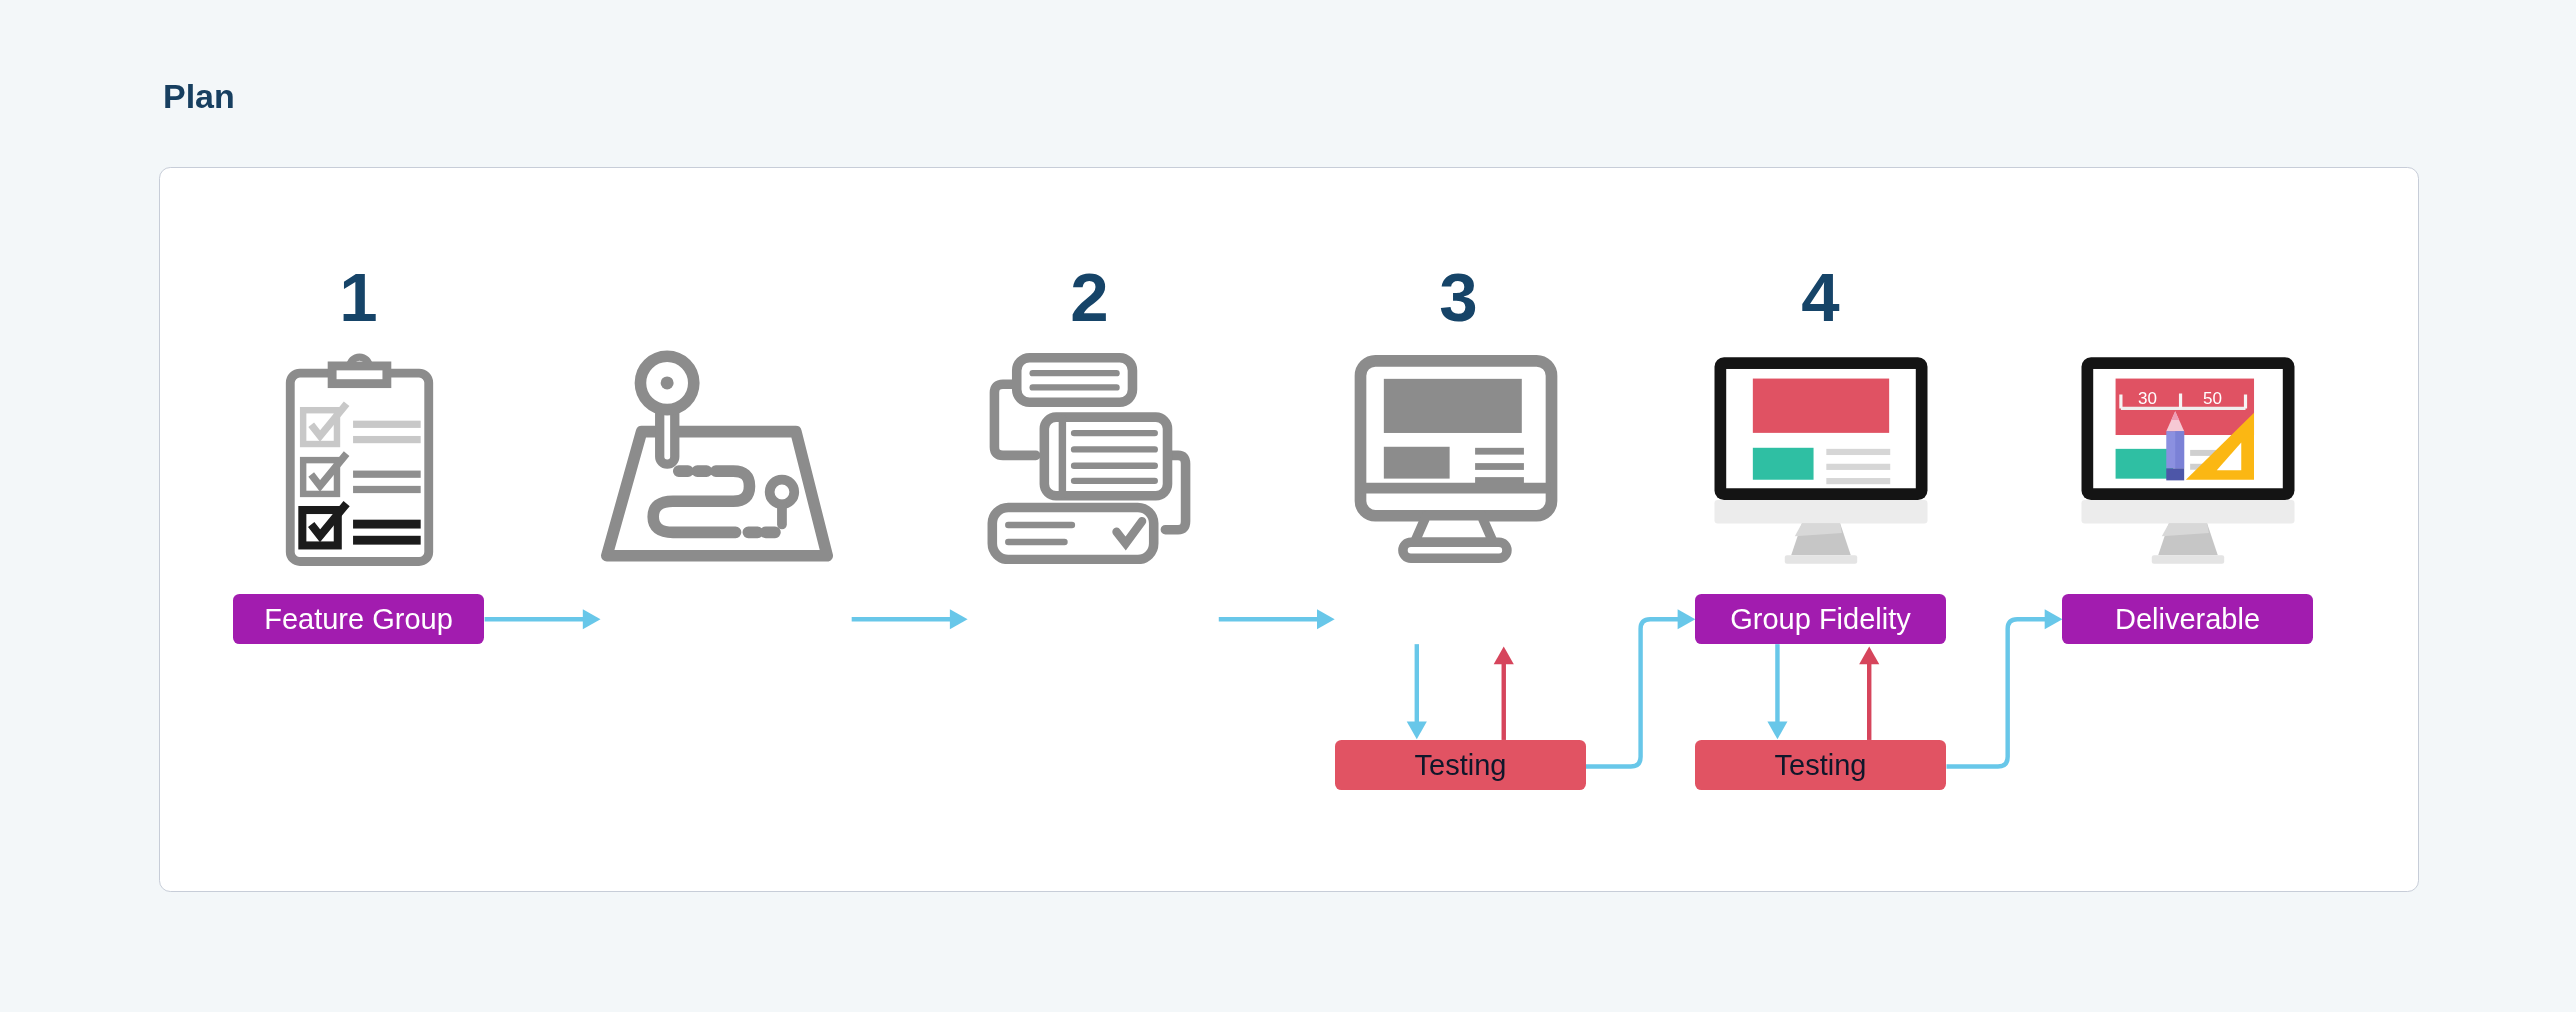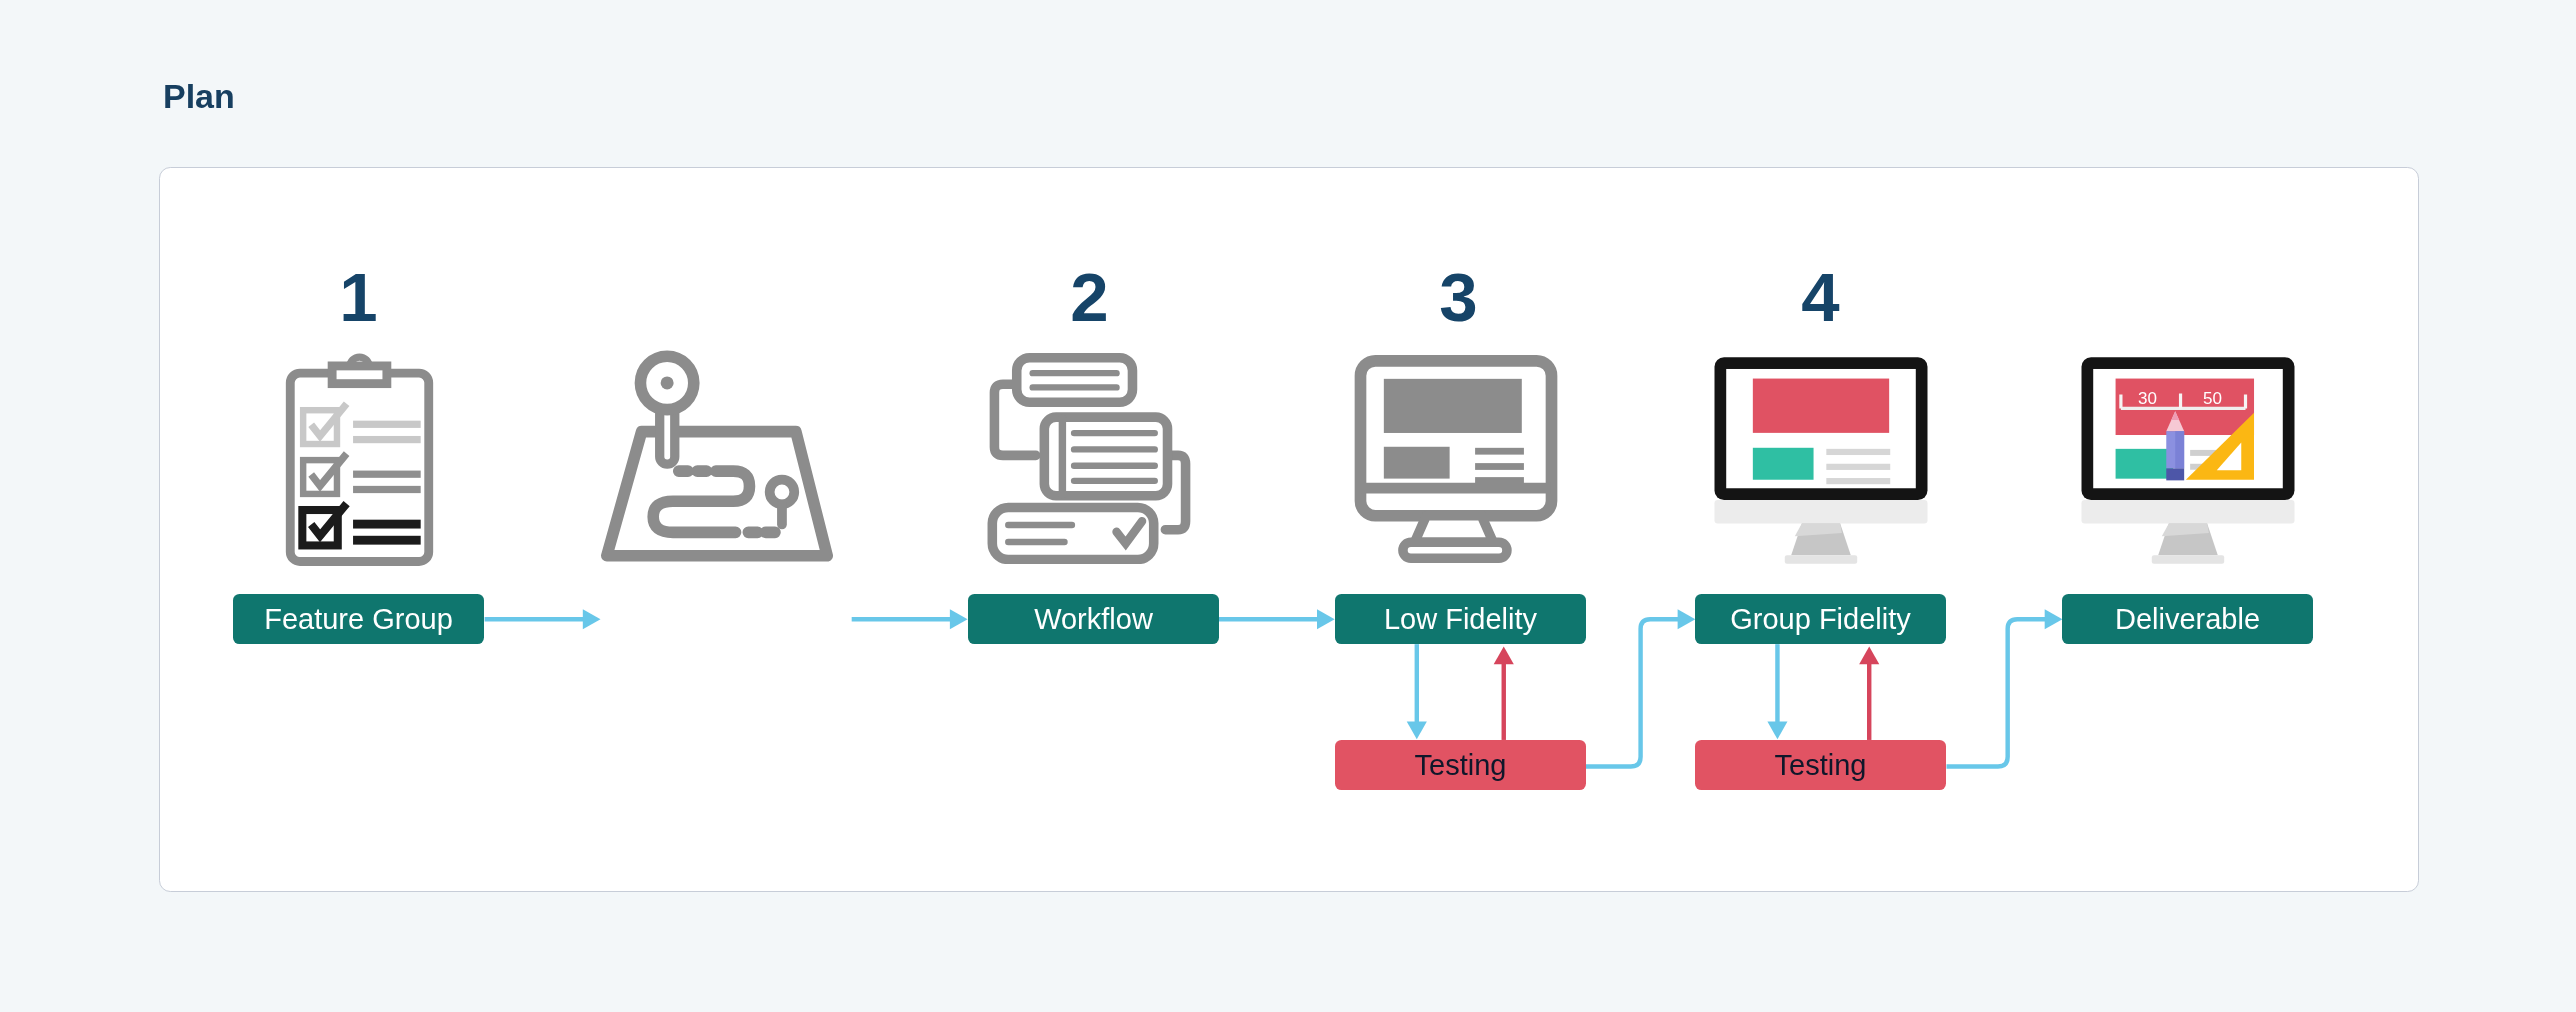--- a/index.html
+++ b/index.html
@@ -50,21 +50,21 @@
   .step-icon {
     position: absolute;
   }
   .step-label {
     position: absolute;
     top: 594px;
     width: 251px;
     height: 50px;
     box-sizing: border-box;
     border-radius: 6.4px;
-    background: #0f766e;
+    background: #a21caf;
     color: #ffffff;
     font-size: 29px;
     line-height: 50px;
     text-align: center;
     white-space: nowrap;
   }
   .testing-label {
     position: absolute;
     top: 740px;
     width: 251px;
@@ -245,22 +245,20 @@
       <path d="M1868 919 V823"></path>
       <path d="M2322 919 V823"></path>
     </g>
     <g fill="#d6455c">
       <polygon points="1855.5,825 1880.5,825 1868,803"></polygon>
       <polygon points="2309.5,825 2334.5,825 2322,803"></polygon>
     </g>
   </svg>
 
   <div class="step-label" style="left:233px">Feature Group</div>
-  <div class="step-label" style="left:968px">Workflow</div>
-  <div class="step-label" style="left:1335px">Low Fidelity</div>
   <div class="step-label" style="left:1695px">Group Fidelity</div>
   <div class="step-label" style="left:2062px">Deliverable</div>
 
   <div class="testing-label" style="left:1335px">Testing</div>
   <div class="testing-label" style="left:1695px">Testing</div>
 
 </div>
 
 
 </body></html>

